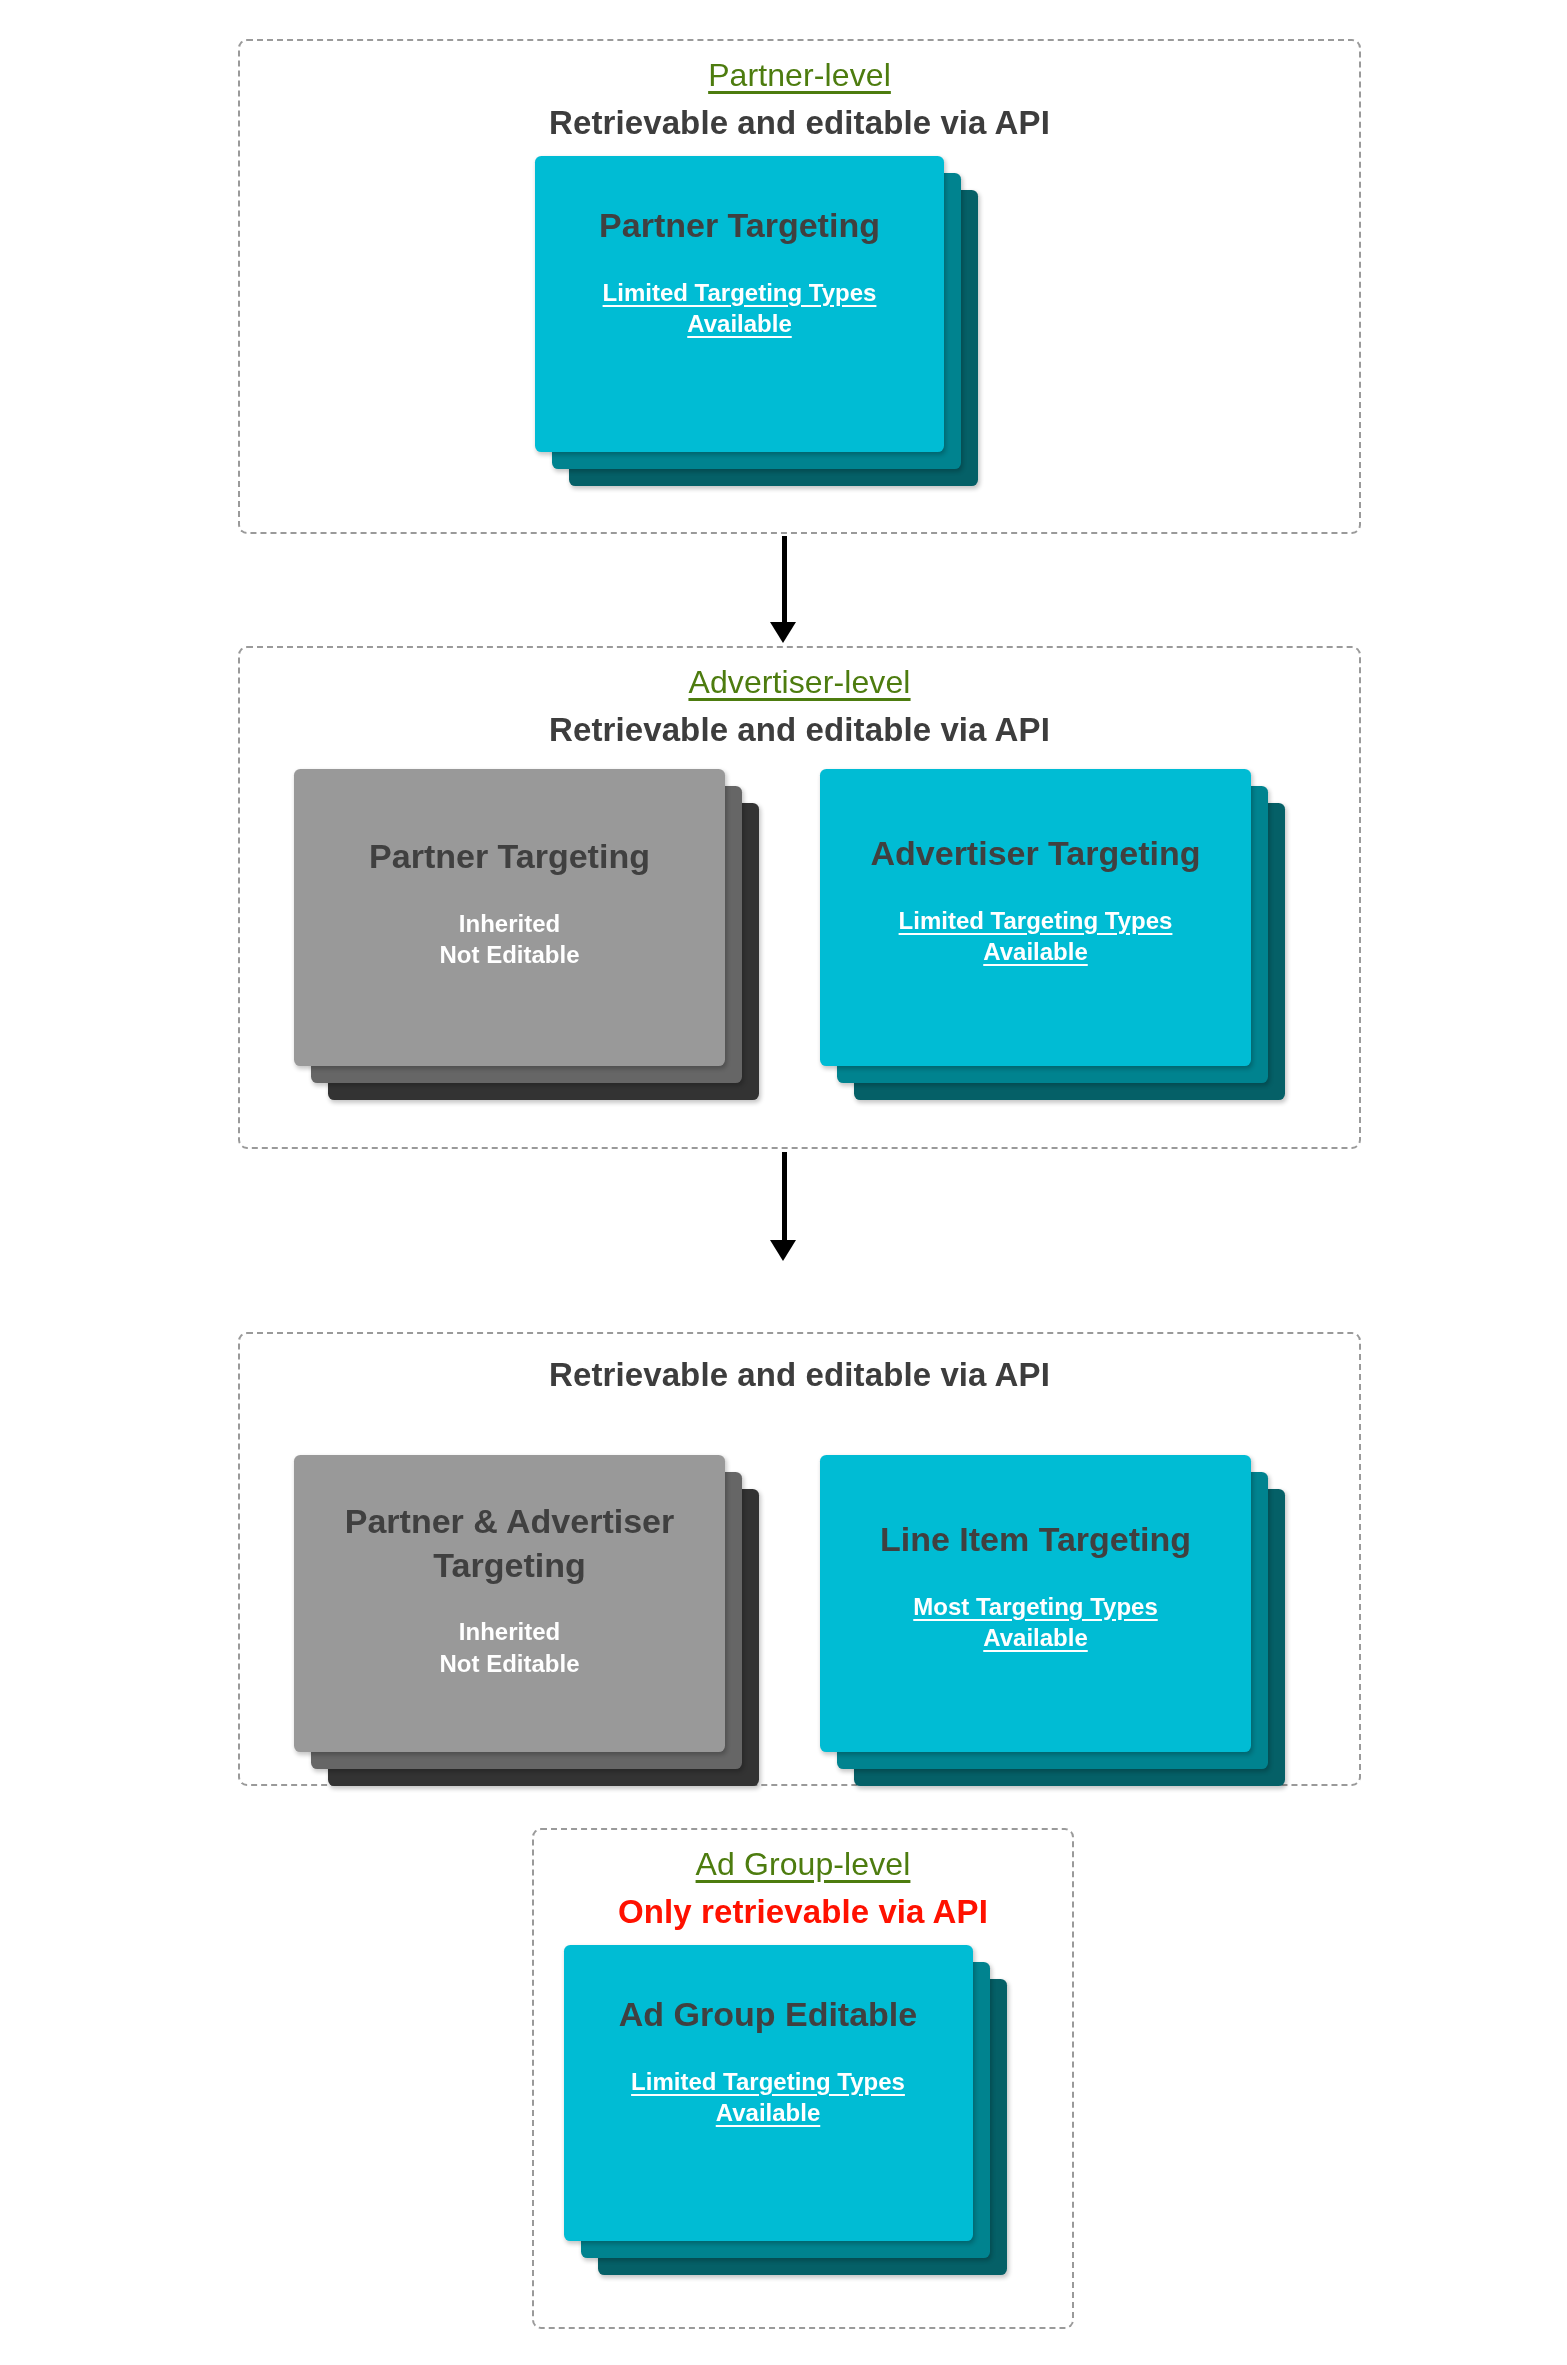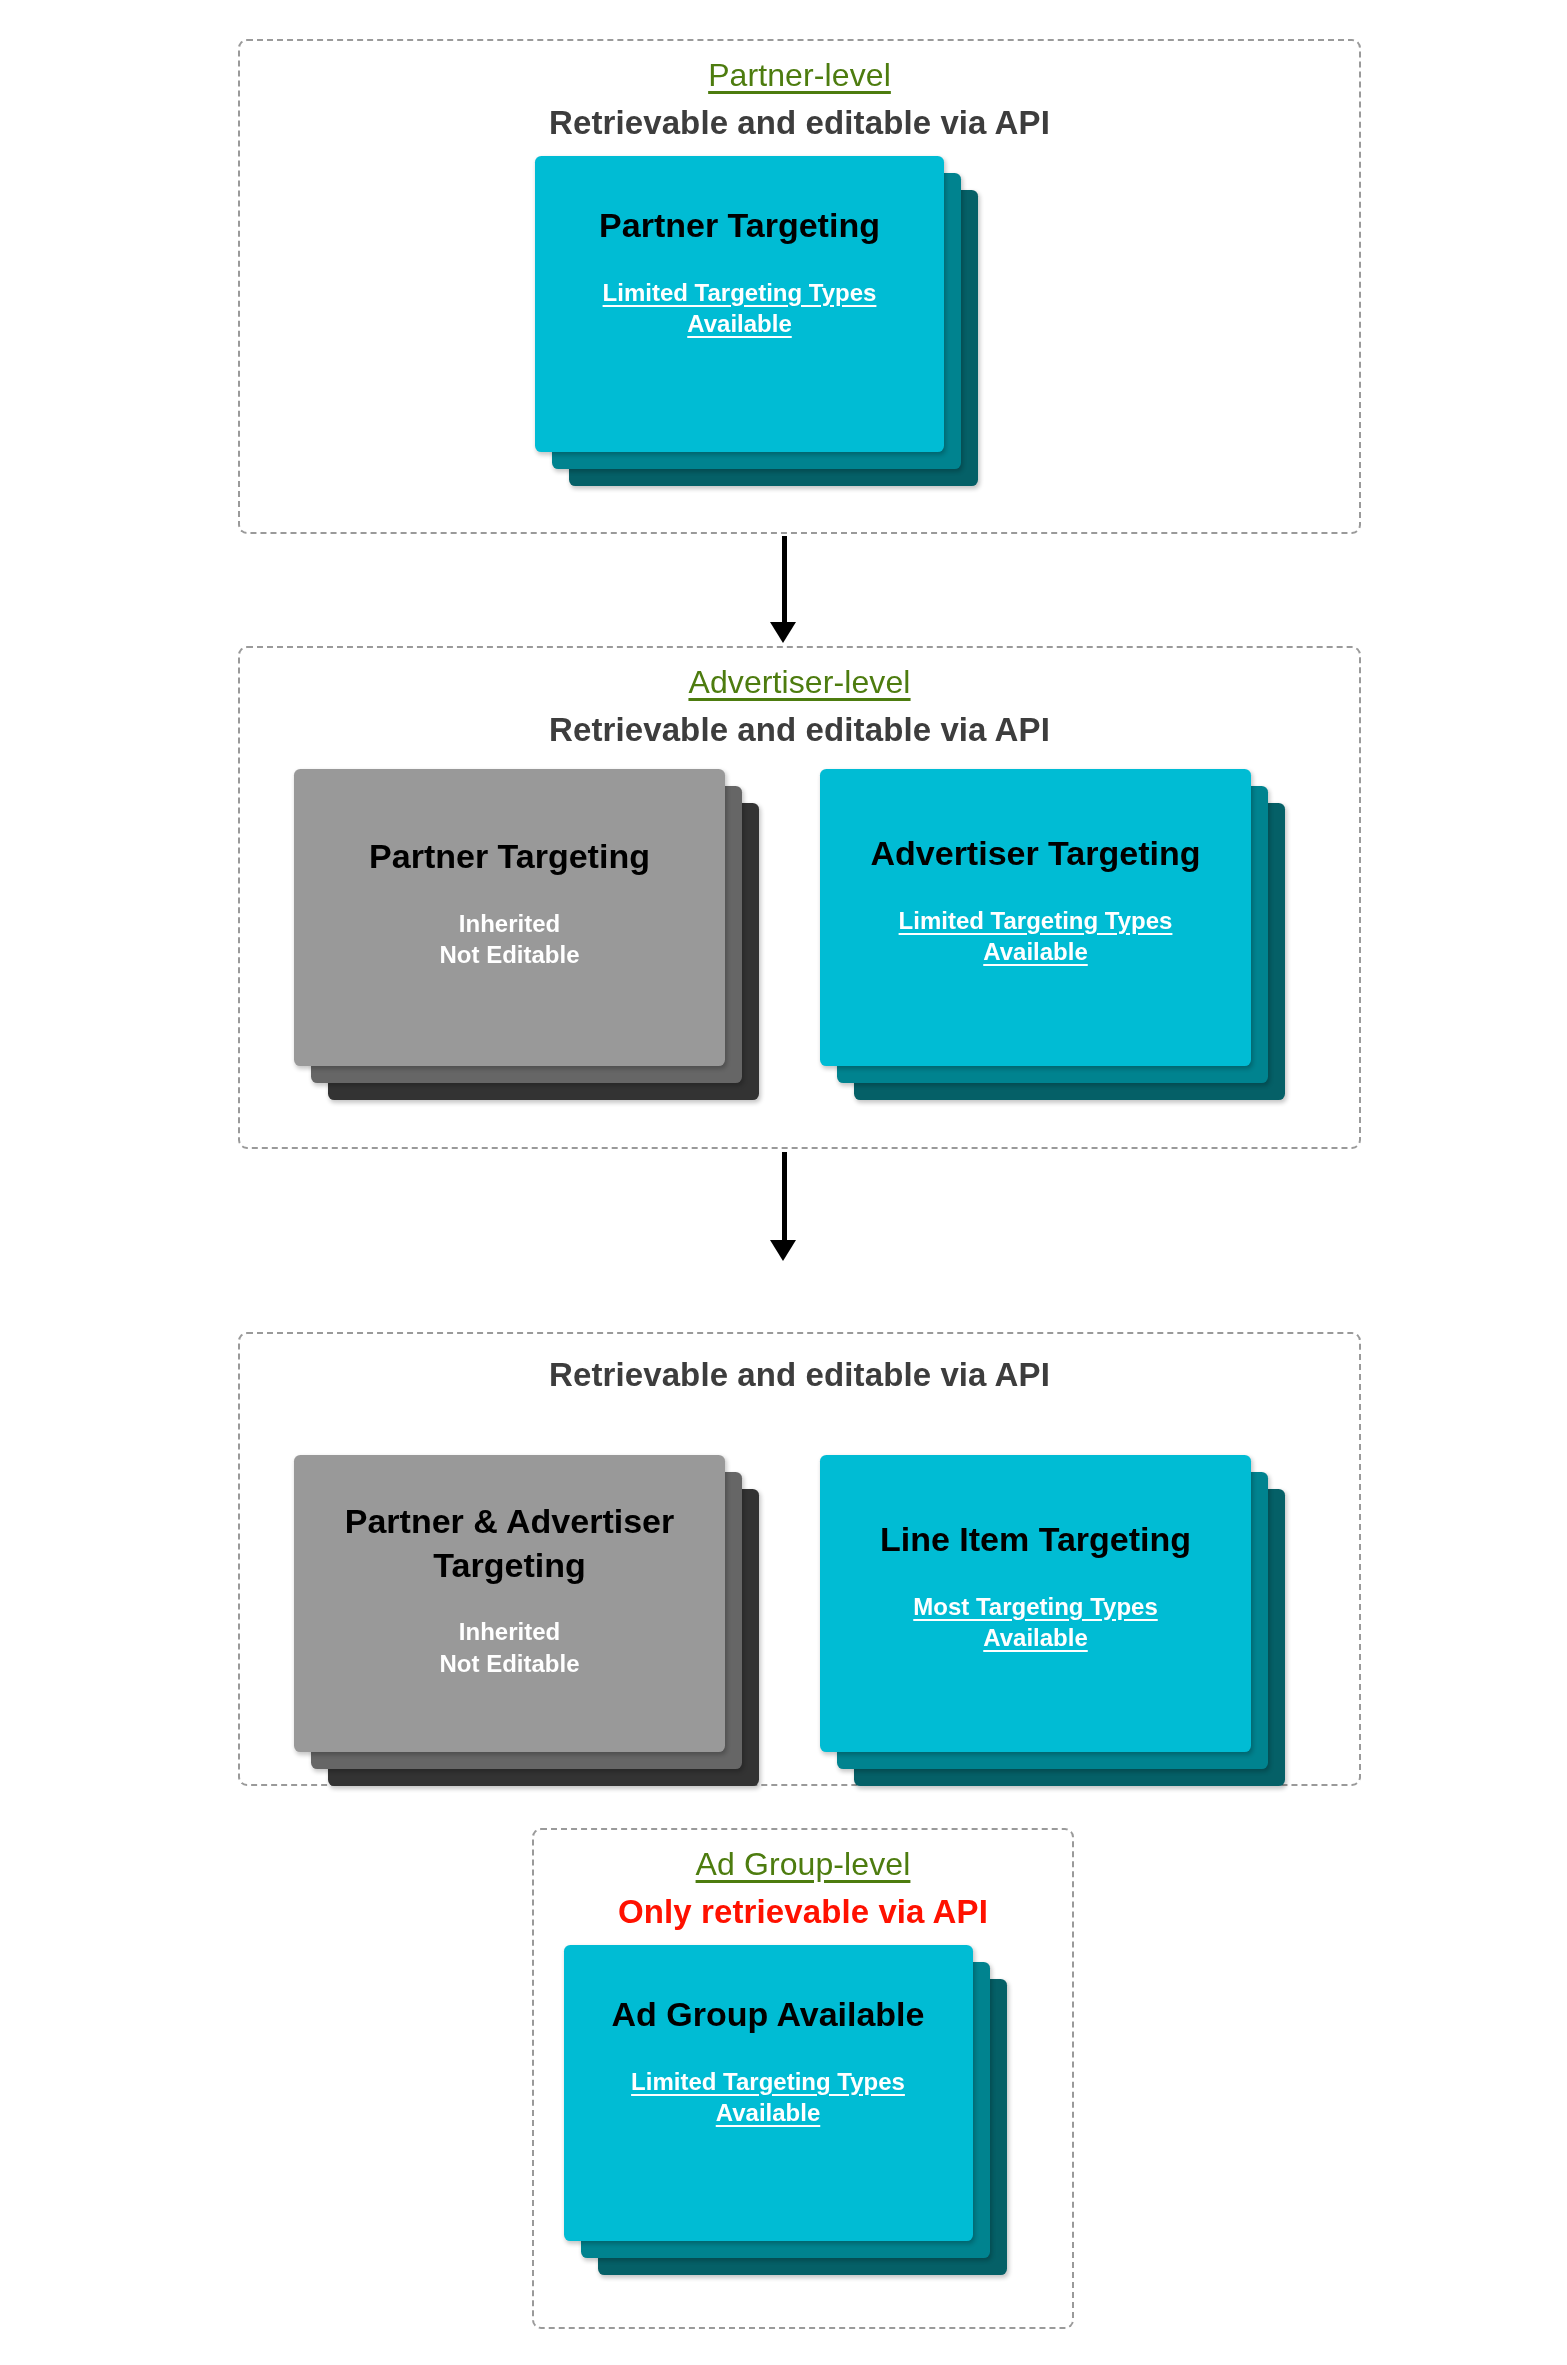--- a/index.html
+++ b/index.html
@@ -58,21 +58,21 @@
     display: flex;
     flex-direction: column;
     align-items: center;
     justify-content: flex-start;
     text-align: center;
   }
 
   .card-title {
     font-size: 34px;
     font-weight: 700;
-    color: #000000;
+    color: #404040;
     line-height: 1.28;
     padding: 0 12.5px;
   }
   .card-note {
     font-size: 24px;
     font-weight: 700;
     color: #ffffff;
     line-height: 1.32;
     padding: 0 9px;
   }
@@ -187,21 +187,21 @@
 
     <div class="level-head" style="top:14.3px;">
       <span class="level-title">Ad Group-level</span>
       <span class="level-sub alert">Only retrievable via API</span>
     </div>
 
     <div class="stack" style="left:29.5px; top:115px; width:473px; height:335px;">
       <div class="layer l3" style="left:34px; top:34px; width:409px; height:296px; background:#056067;"></div>
       <div class="layer l2" style="left:17px; top:17px; width:409px; height:296px; background:#00838f;"></div>
       <div class="layer l1" style="left:0px; top:0px; width:409px; height:296px; background:#00bcd4; padding-top:48px;">
-        <div class="card-title">Ad Group Available</div>
+        <div class="card-title">Ad Group Editable</div>
         <div class="card-note u" style="margin-top:29px;">Limited Targeting Types</div>
         <div class="card-note u">Available</div>
       </div>
     </div>
   </div>
 
 </div>
 
 
 </body></html>

